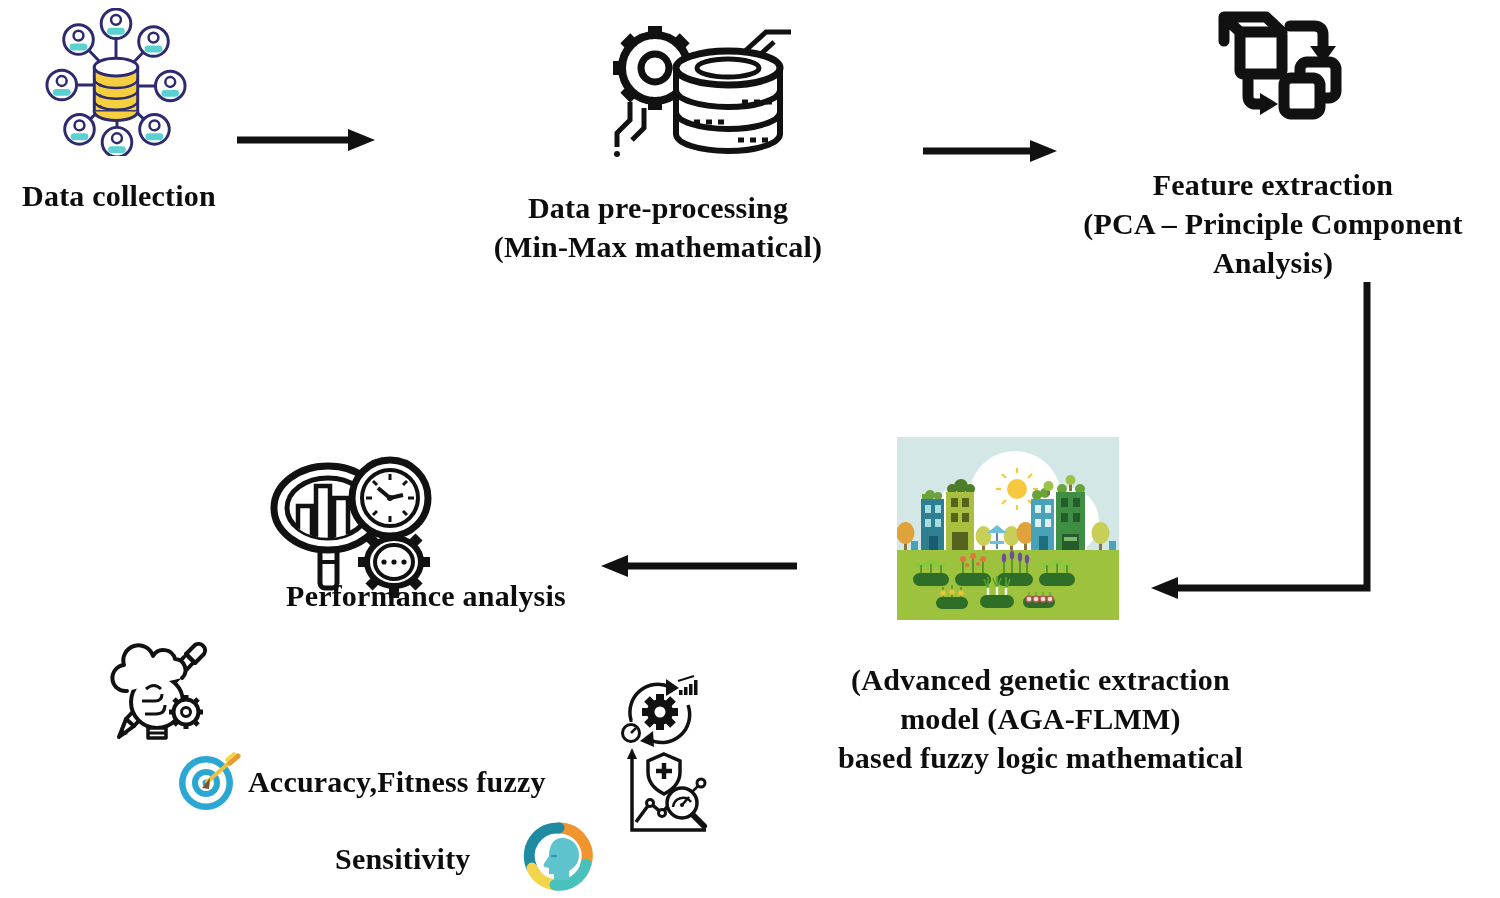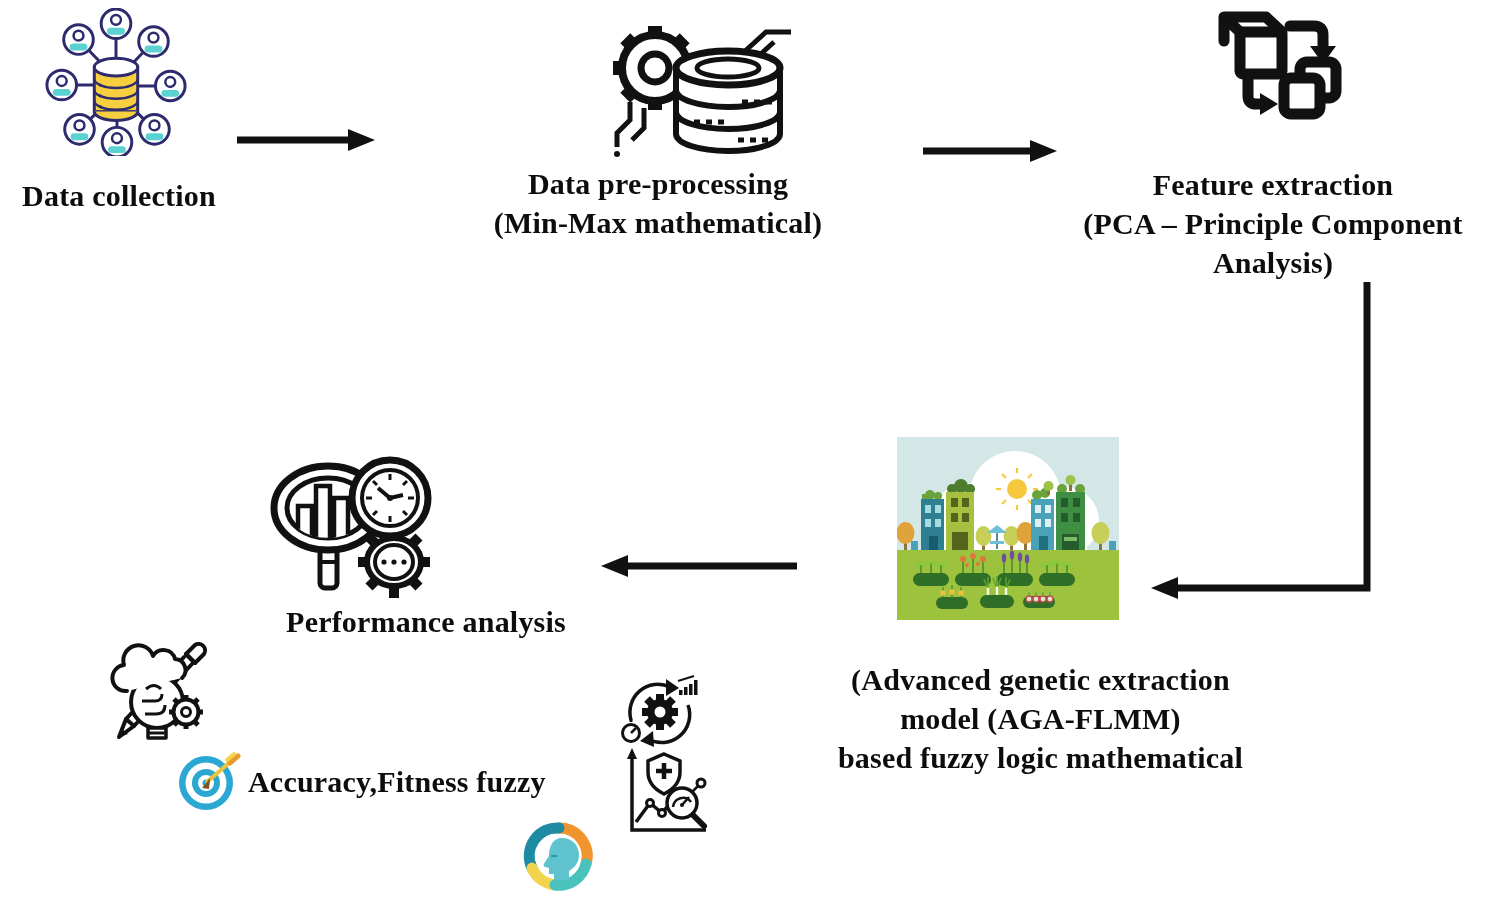--- a/index.html
+++ b/index.html
@@ -118,21 +118,21 @@
           <line x1="168" y1="86" x2="174" y2="86"></line>
         <line x1="96" y1="106" x2="102" y2="106"></line>
           <line x1="108" y1="106" x2="114" y2="106"></line>
           <line x1="120" y1="106" x2="126" y2="106"></line>
         <line x1="140" y1="124" x2="146" y2="124"></line>
           <line x1="152" y1="124" x2="158" y2="124"></line>
           <line x1="164" y1="124" x2="170" y2="124"></line>
       </g>
     </g>
   </svg>
-  <div class="abs" style="left:480px;top:164px;width:356px">
+  <div class="abs" style="left:480px;top:188px;width:356px">
     <div class="lbl ctr">Data pre-processing</div>
     <div class="lbl ctr">(Min-Max mathematical)</div>
   </div>
 
   <svg class="abs" style="left:920px;top:137px" width="138" height="28" viewBox="0 0 138 28">
     <line x1="3" y1="14" x2="114" y2="14" stroke="#111" stroke-width="7"></line>
     <polygon points="110,3 137,14 110,25" fill="#111"></polygon>
   </svg>
 
   <svg class="abs" style="left:1196px;top:4px" width="156" height="144" viewBox="0 0 156 144">
@@ -415,21 +415,21 @@
         <line x1="117" y1="31" x2="121" y2="35"></line>
           <line x1="151" y1="31" x2="147" y2="35"></line>
         <line x1="117" y1="65" x2="121" y2="61"></line>
           <line x1="151" y1="65" x2="147" y2="61"></line>
       </g>
       <line x1="134" y1="48" x2="122" y2="38" stroke="#111" stroke-width="4"></line>
       <line x1="134" y1="48" x2="147" y2="45" stroke="#111" stroke-width="4"></line>
       <circle cx="134" cy="48" r="3" fill="#111"></circle>
     </g>
   </svg>
-  <div class="abs lbl ctr" style="left:246px;top:602px;width:360px">Performance analysis</div>
+  <div class="abs lbl ctr" style="left:246px;top:576px;width:360px">Performance analysis</div>
 
   <svg class="abs" style="left:102px;top:627px" width="106" height="120" viewBox="0 0 106 120">
     <g stroke="#111" stroke-width="4" fill="#fff" stroke-linejoin="round" stroke-linecap="round">
       <path d="M24,92 L82,30 M32,99 L90,37" fill="none"></path>
       <path d="M84,27 l9,-9 a6.5,6.5 0 0 1 9,9 l-9,9 z"></path>
       <line x1="84" y1="27" x2="93" y2="36"></line>
       <path d="M24,92 l8,7 -15,11 z"></path>
       <circle cx="55" cy="75" r="26"></circle>
       <path d="M25,64 a13,13 0 0 1 -3,-26 a15,15 0 0 1 29,-9 a12,12 0 0 1 22,3 a11,11 0 0 1 7,19" fill="#fff"></path>
       <path d="M46,101 h18 v10 h-18 z" stroke-width="3.5"></path>
@@ -520,20 +520,21 @@
       <line x1="73" y1="47" x2="80" y2="40" stroke="#111" stroke-width="2.5"></line>
       <circle cx="83" cy="37" r="4" fill="#fff" stroke="#111" stroke-width="3"></circle>
       <circle cx="64" cy="57" r="15" fill="#fff" stroke="#111" stroke-width="3.5"></circle>
       <path d="M55,61 a10,10 0 0 1 18,-5" fill="none" stroke="#111" stroke-width="2.5"></path>
       <line x1="64" y1="59" x2="71" y2="51" stroke="#111" stroke-width="2.5"></line>
       <circle cx="64" cy="59" r="2" fill="#111"></circle>
       <line x1="75" y1="69" x2="86" y2="80" stroke="#111" stroke-width="6" stroke-linecap="round"></line>
     </g>
   </svg>
 
+  <div class="abs lbl" style="left:335px;top:839px;width:175px">Sensitivity</div>
   <svg class="abs" style="left:518px;top:818px" width="82" height="78" viewBox="0 0 82 78">
     <g fill="none" stroke-width="11" stroke-linecap="round">
       <path d="M41,10 A28,28 0 0 1 68,46" stroke="#f0942d"></path>
       <path d="M41,10 A28,28 0 0 0 14,50" stroke="#1e8ba3"></path>
       <path d="M14,50 A28,28 0 0 0 37,67" stroke="#f3d44d"></path>
       <path d="M37,67 A28,28 0 0 0 68,46" stroke="#49c2be"></path>
     </g>
     <g>
       <path d="M44,20 c10,0 17,7 17,17 c0,8 -5,13 -10,16 l0,9 h-15 v-6 h-5 v-6 l-4,-1 c-2,-0.6 -2,-2 0,-5 l4,-6 c0,-10 4,-18 13,-18 z" fill="#5fc3cd"></path>
       <line x1="33" y1="38" x2="39" y2="38" stroke="#2b99ad" stroke-width="2.2"></line>

